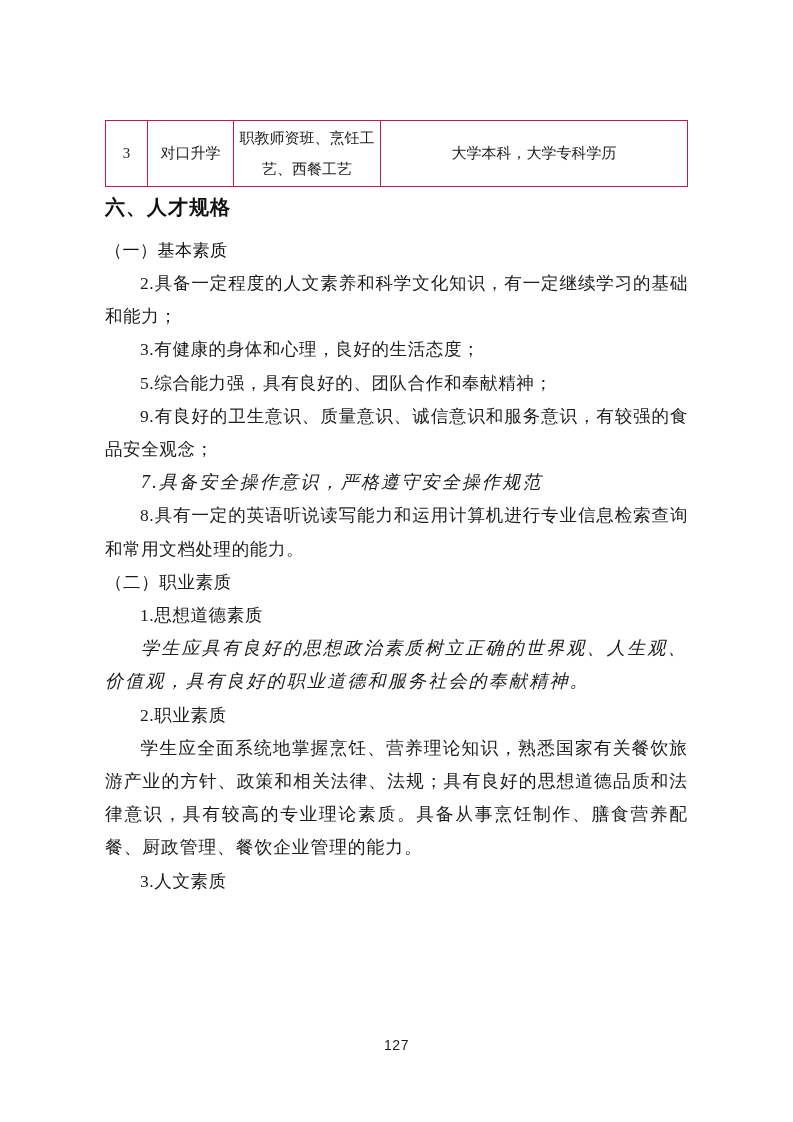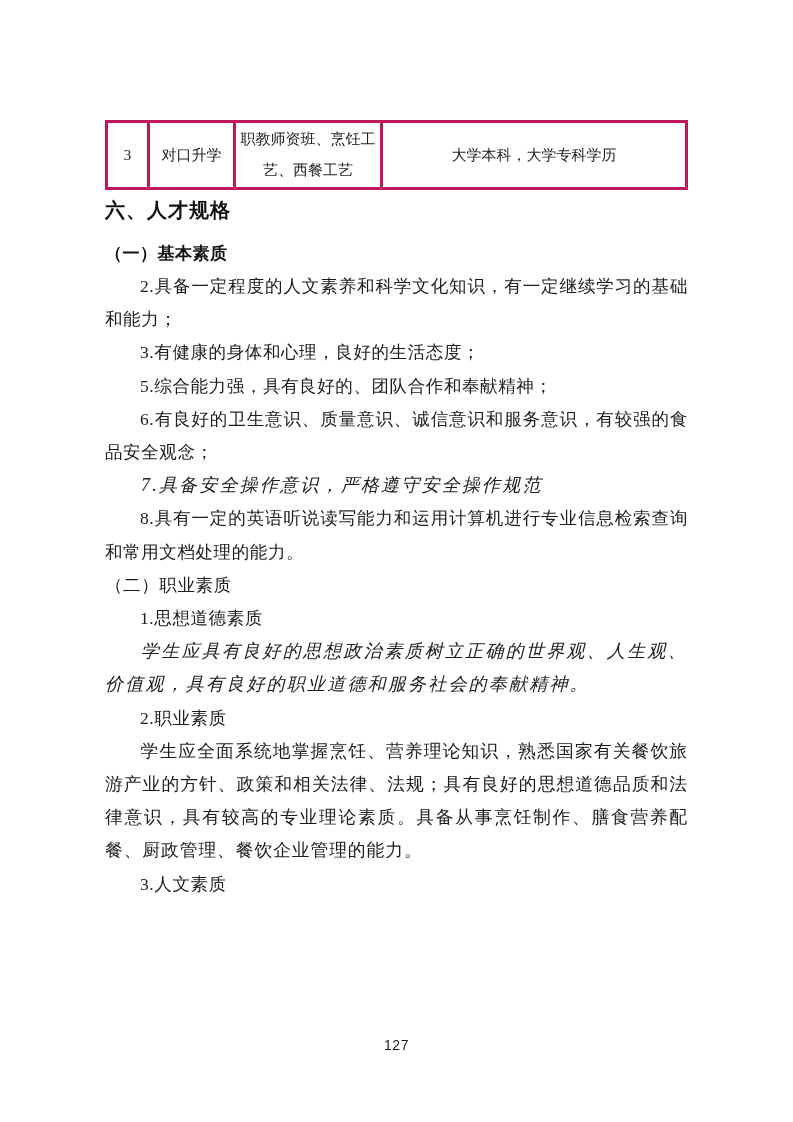--- a/index.html
+++ b/index.html
@@ -26,21 +26,21 @@
   }
 
   
   table.doc-table {
     width: 583px;
     border-collapse: collapse;
     table-layout: fixed;
     font-size: 15px;
   }
   table.doc-table td {
-    border: 3px solid #be185d;
+    border: 1px solid #be185d;
     height: 66px;
     vertical-align: middle;
     text-align: center;
     line-height: 31px;
     padding: 1px 4px;
   }
   td.col-num   { width: 42px; }
   td.col-cat   { width: 86px; }
   td.col-class { width: 147px; text-align: left; padding: 1px 7px; }
   td.col-qual  { }
@@ -51,21 +51,21 @@
     font-family: "Liberation Sans", sans-serif;
     font-weight: bold;
     font-size: 20px;
     line-height: 32px;
     letter-spacing: 1px;
     color: #111111;
   }
   h2.section {
     margin-top: 12px;
     font-family: "Liberation Sans", sans-serif;
-    font-weight: bold;
+    font-weight: normal;
     font-size: 17px;
     line-height: 32px;
     letter-spacing: 0.5px;
     color: #111111;
   }
 
   
   .body-text p {
     font-size: 17.5px;
     line-height: 33.2px;
@@ -120,21 +120,21 @@
       </table>
 
     <h1 class="chapter">六、人才规格</h1>
 
     <h2 class="section">（一）基本素质</h2>
 
     <div class="body-text">
       <p class="indent">2.具备一定程度的人文素养和科学文化知识，有一定继续学习的基础和能力；</p>
       <p class="indent">3.有健康的身体和心理，良好的生活态度；</p>
       <p class="indent">5.综合能力强，具有良好的、团队合作和奉献精神；</p>
-      <p class="indent">6.有良好的卫生意识、质量意识、诚信意识和服务意识，有较强的食品安全观念；</p>
+      <p class="indent">9.有良好的卫生意识、质量意识、诚信意识和服务意识，有较强的食品安全观念；</p>
       <p class="indent kai">7.具备安全操作意识，严格遵守安全操作规范</p>
       <p class="indent">8.具有一定的英语听说读写能力和运用计算机进行专业信息检索查询和常用文档处理的能力。</p>
     </div>
 
     <div class="body-text">
       <p class="flush">（二）职业素质</p>
       <p class="indent">1.思想道德素质</p>
       <p class="indent kai">学生应具有良好的思想政治素质树立正确的世界观、人生观、价值观，具有良好的职业道德和服务社会的奉献精神。</p>
       <p class="indent">2.职业素质</p>
       <p class="indent kai2">学生应全面系统地掌握烹饪、营养理论知识，熟悉国家有关餐饮旅游产业的方针、政策和相关法律、法规；具有良好的思想道德品质和法律意识，具有较高的专业理论素质。具备从事烹饪制作、膳食营养配餐、厨政管理、餐饮企业管理的能力。</p>

